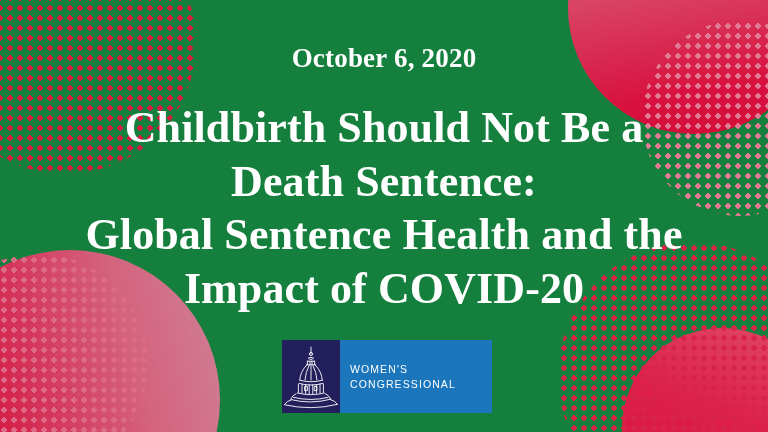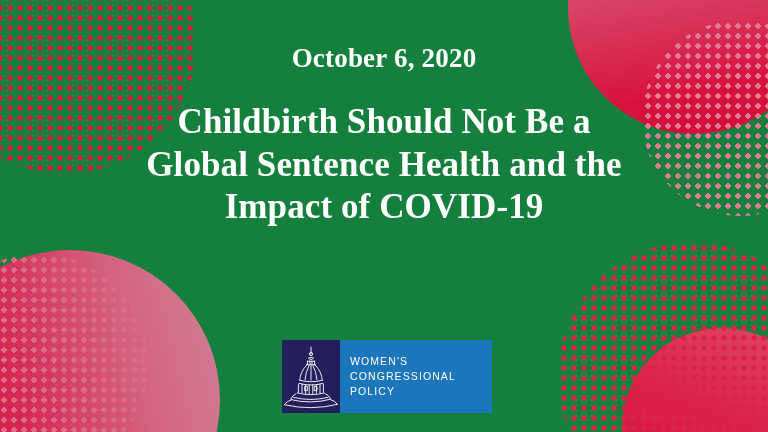--- a/index.html
+++ b/index.html
@@ -103,21 +103,21 @@
     font-weight: bold;
     letter-spacing: 0.2px;
     line-height: 1;
   }
 
   .event-title {
     margin-top: 29px;
     width: 640px;
     text-align: center;
     color: #ffffff;
-    font-size: 35px;
+    font-size: 44px;
     font-weight: bold;
     line-height: 1.22;
     letter-spacing: 0.1px;
   }
   .title-line { display: block; }
 
   
   .logo {
     position: absolute;
     left: 282px;
@@ -165,22 +165,23 @@
 
   <div class="deco solid-br"></div>
   <div class="deco dots dots-br"></div>
 
   <div class="content">
 
     <div class="event-date">October 6, 2020</div>
 
     <div class="event-title">
       <span class="title-line">Childbirth Should Not Be a</span>
+      <span class="title-line">Death Sentence:</span>
       <span class="title-line">Global Sentence Health and the</span>
-      <span class="title-line">Impact of COVID-19</span>
+      <span class="title-line">Impact of COVID-20</span>
     </div>
 
   </div>
 
   <div class="logo">
     <div class="logo-mark">
       <svg width="56" height="70" viewBox="0 0 56 70" fill="none" stroke="#ffffff" stroke-width="0.9" stroke-linecap="round" stroke-linejoin="round">
 
         <path d="M28 4 v7"></path>
         <path d="M28 11 m-1.6 0 a1.6 1.6 0 1 0 3.2 0 a1.6 1.6 0 1 0 -3.2 0"></path>
@@ -212,17 +213,16 @@
         <path d="M47.6 56.6 q4.4 0.8 6.8 4.8"></path>
         <path d="M1.6 61.8 q26.4 6 52.6 -0.4"></path>
 
         <path d="M22 43.4 h2.4 v4.2 h-2.4 z"></path>
         <path d="M31.6 43.4 h2.4 v4.2 h-2.4 z"></path>
       </svg>
     </div>
     <div class="logo-text">
       <span>WOMEN'S</span>
       <span>CONGRESSIONAL</span>
-      <span>POLICY</span>
     </div>
   </div>
 
 </div>
 
 </body></html>

